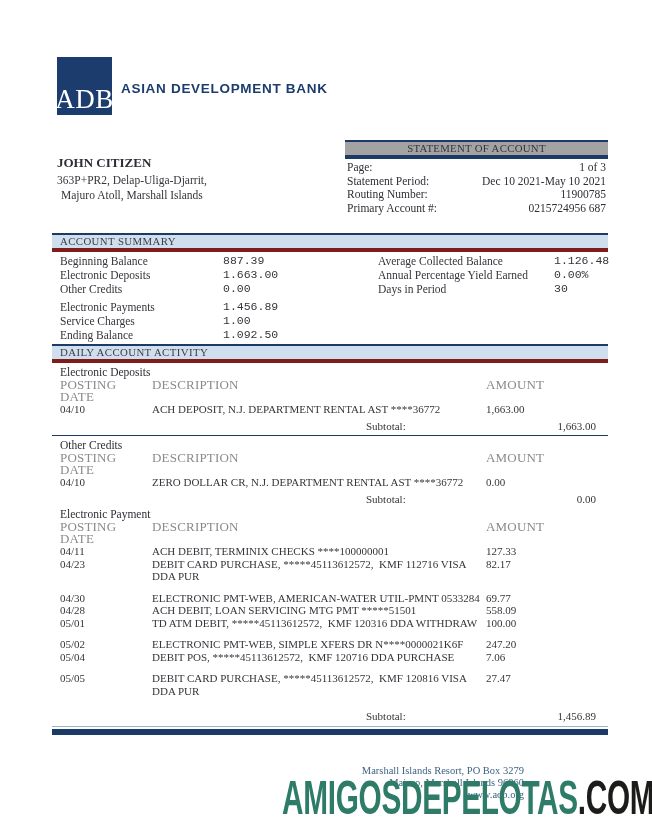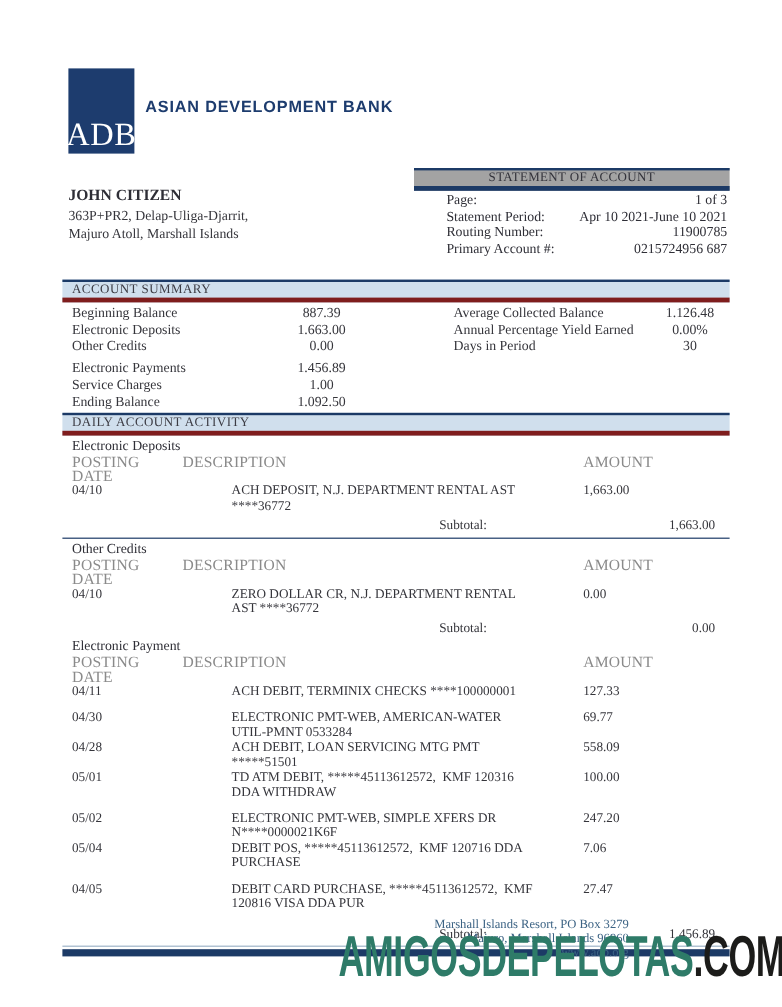--- a/index.html
+++ b/index.html
@@ -1,59 +1,59 @@
 <!DOCTYPE html>
 <html><head>
 <meta charset="utf-8">
 <style>
   * { margin:0; padding:0; box-sizing:border-box; }
   html,body { width:652px; height:839px; background:#ffffff; }
   body { font-family:"Liberation Serif", serif; position:relative; overflow:hidden; color:#35353b; }
 
   
-  .logo { position:absolute; left:57px; top:57px; width:55px; height:71px;
+  .logo { position:absolute; left:57px; top:57px; width:55px; height:58px;
           background:#1d3c6e; display:flex; align-items:flex-end; justify-content:center; }
   .logo-text { color:#ffffff; font-family:"Liberation Serif", serif; font-size:27px;
                line-height:1; padding-bottom:2px; letter-spacing:0.5px; }
   .bank-name { position:absolute; left:121px; top:81px; font-family:"Liberation Sans", sans-serif;
                font-weight:bold; font-size:13.5px; color:#1d3c6e; letter-spacing:0.7px; }
 
   
   .customer { position:absolute; left:57px; top:155px; }
   .customer-name { font-weight:bold; font-size:13px; color:#2e2e36; margin-bottom:2px; }
-  .customer-addr { font-size:11.5px; line-height:14.5px; color:#35353b; }
+  .customer-addr { font-size:11.5px; line-height:14.5px; color:#35353b;text-align:center; }
 
   
   .stmt { position:absolute; left:345px; top:140px; width:263px; font-size:11.5px; color:#2e2e36; }
   .stmt-header { border-top:2px solid #1c3a66; border-bottom:4px solid #1c3a66;
                  background:#a3a3a3; text-align:center; font-size:10.8px; line-height:13px;
                  letter-spacing:0.3px; color:#33333b; }
-  .stmt-rows { padding-top:2px;margin-left:25px; }
+  .stmt-rows { padding-top:2px; }
   .stmt-row { display:flex; justify-content:space-between; line-height:13.5px; padding:0 2px; }
   .stmt-row .val { white-space:pre; }
 
   
   .main { position:absolute; left:52px; top:233px; width:556px; }
   .section-bar { border-top:2px solid #1c3a66; border-bottom:4px solid #7f1d1d;
                  background:#d0dfed; font-size:10.8px; line-height:13px; letter-spacing:0.4px;
                  padding-left:8px; color:#3c3c44; }
 
   
   .summary { padding:2px 0 2px; font-size:11.5px; }
   .sum-row { display:grid; grid-template-columns:163px 90px 65px 176px 1fr;
              line-height:14px; padding:0 12px 0 8px; }
-  .sum-row .num { text-align:center; white-space:pre; }
+  .sum-row .num { text-align:left; white-space:pre;font-family:Liberation Mono, monospace; }
   .sum-gap { height:4px; }
 
   
   .sub-title { font-size:11.5px; line-height:14px; padding-left:8px; margin-top:2px; color:#2e2e36; }
   .cols { display:grid; grid-template-columns:92px 1fr 110px; padding:0 12px 0 8px;
           color:#8a8a8a; font-size:13px; line-height:12px; letter-spacing:0.2px; }
   .trow { display:grid; grid-template-columns:92px 1fr 110px; padding:0 12px 0 8px;
-          font-size:11px; line-height:12.5px; color:#35353b;gap:41px; }
+          font-size:11px; line-height:12.5px; color:#35353b; }
   .trow .desc { white-space:pre-wrap; }
   .amount { text-align:left; }
   .subtotal-row { position:relative; font-size:11px; line-height:12.5px; margin-top:4px; }
   .subtotal-label { position:absolute; left:314px; }
   .subtotal-amt { text-align:right; padding-right:12px; }
   .sep { border-top:1.5px solid #1c3a66; margin-top:3px; }
   .row-gap { height:9px; }
   .end-sep { border-top:1px solid #9fb3c8; margin-top:3px; }
   .end-bar { height:6px; background:#1c3a66; margin-top:2px; }
 
@@ -81,21 +81,21 @@
 
 <div class="stmt">
   <div class="stmt-header">STATEMENT OF ACCOUNT</div>
   <div class="stmt-rows">
     <div class="stmt-row">
       <span>Page:</span>
       <span class="val">1 of 3</span>
     </div>
     <div class="stmt-row">
       <span>Statement Period:</span>
-      <span class="val">Apr 10 2021-June 10 2021</span>
+      <span class="val">Dec 10 2021-May 10 2021</span>
     </div>
     <div class="stmt-row">
       <span>Routing Number:</span>
       <span class="val">11900785</span>
     </div>
     <div class="stmt-row">
       <span>Primary Account #:</span>
       <span class="val">0215724956 687</span>
     </div>
   </div>
@@ -196,20 +196,25 @@
       <span>POSTING DATE</span>
       <span>DESCRIPTION</span>
       <span class="amount">AMOUNT</span>
     </div>
 
     <div class="trow">
       <span>04/11</span>
       <span class="desc">ACH DEBIT, TERMINIX CHECKS ****100000001</span>
       <span class="amount">127.33</span>
     </div>
+    <div class="trow">
+      <span>04/23</span>
+      <span class="desc">DEBIT CARD PURCHASE, *****45113612572,  KMF 112716 VISA DDA PUR</span>
+      <span class="amount">82.17</span>
+    </div>
     <div class="row-gap"></div>
     <div class="trow">
       <span>04/30</span>
       <span class="desc">ELECTRONIC PMT-WEB, AMERICAN-WATER UTIL-PMNT 0533284</span>
       <span class="amount">69.77</span>
     </div>
     <div class="trow">
       <span>04/28</span>
       <span class="desc">ACH DEBIT, LOAN SERVICING MTG PMT *****51501</span>
       <span class="amount">558.09</span>
@@ -225,21 +230,21 @@
       <span class="desc">ELECTRONIC PMT-WEB, SIMPLE XFERS DR N****0000021K6F</span>
       <span class="amount">247.20</span>
     </div>
     <div class="trow">
       <span>05/04</span>
       <span class="desc">DEBIT POS, *****45113612572,  KMF 120716 DDA PURCHASE</span>
       <span class="amount">7.06</span>
     </div>
     <div class="row-gap"></div>
     <div class="trow">
-      <span>04/05</span>
+      <span>05/05</span>
       <span class="desc">DEBIT CARD PURCHASE, *****45113612572,  KMF 120816 VISA DDA PUR</span>
       <span class="amount">27.47</span>
     </div>
     <div class="row-gap"></div>
     <div class="subtotal-row">
       <span class="subtotal-label">Subtotal:</span>
       <div class="subtotal-amt">1,456.89</div>
     </div>
     <div class="end-sep"></div>
     <div class="end-bar"></div>

